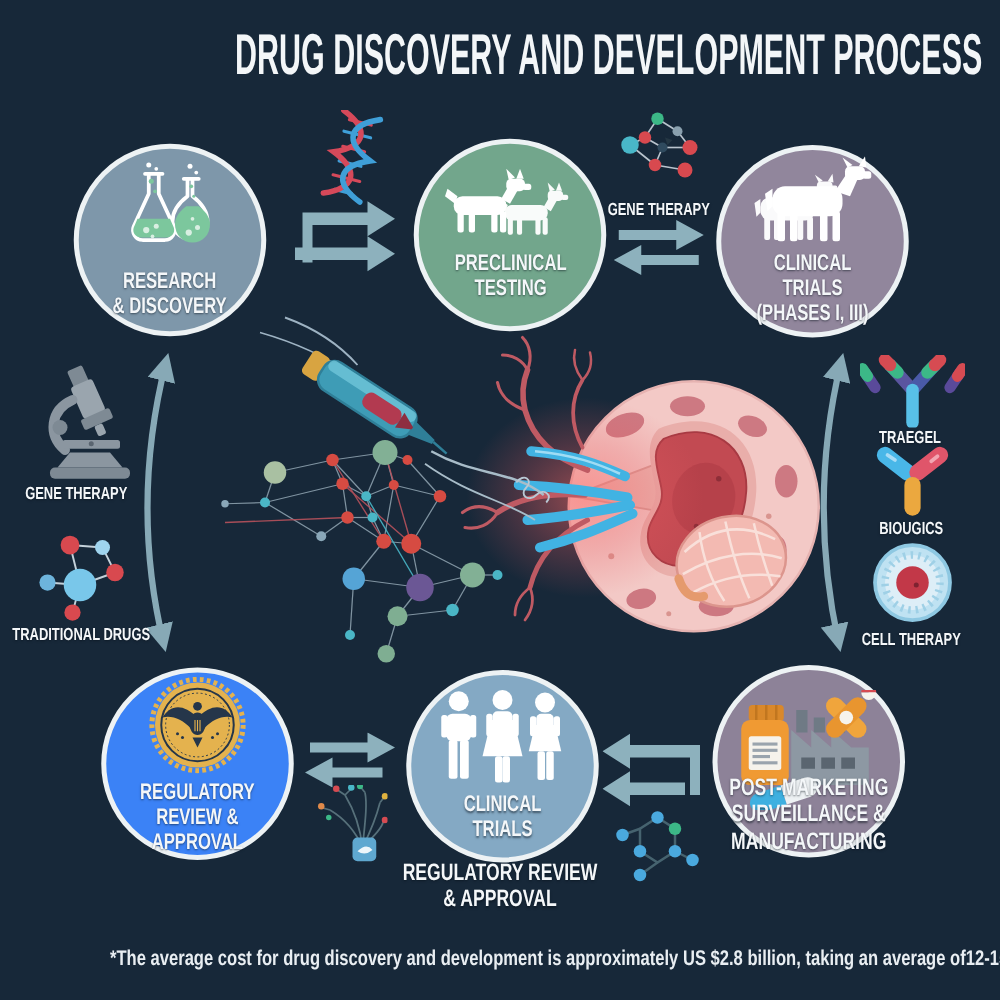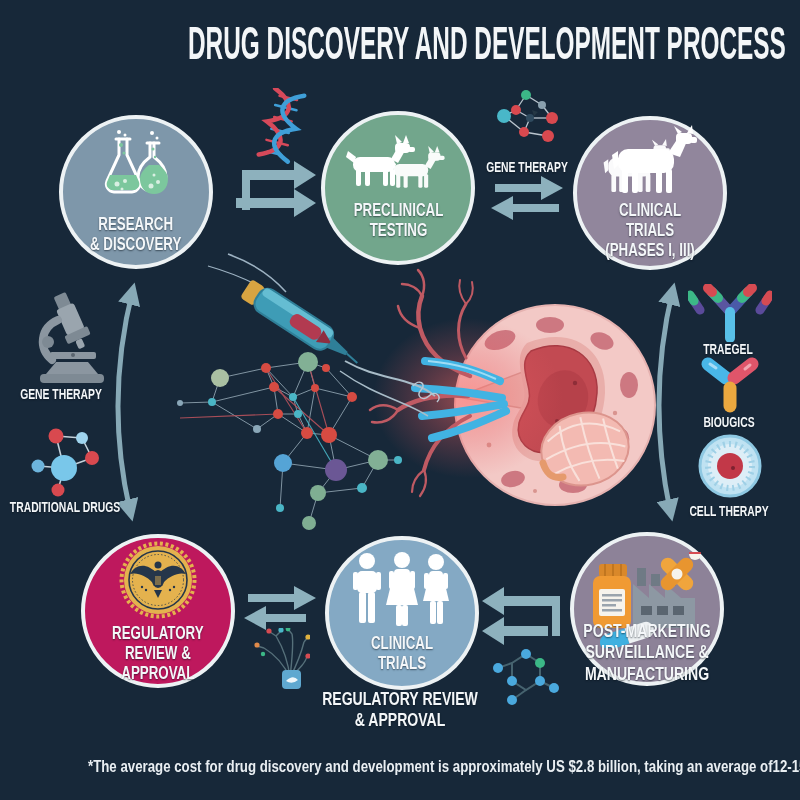--- a/index.html
+++ b/index.html
@@ -225,21 +225,21 @@
         <circle cx="27" cy="16" r="2"></circle>
           <circle cx="30" cy="24" r="1.5"></circle>
         <circle cx="59" cy="20" r="1.5"></circle>
           <circle cx="61" cy="28" r="1.2"></circle>
       </g>
     </svg>
     <div class="lbl cond node-label">RESEARCH
 &amp; DISCOVERY</div>
   </div>
 
-  <div class="node" style="left:321px;top:111px;background:#72a68c">
+  <div class="node" style="left:331px;top:111px;background:#72a68c">
     <svg width="104" height="64" viewBox="0 0 104 64">
       <g fill="#fff" transform="translate(42,11) scale(0.82)" opacity="0.96">
         <polygon points="2,16 10,22 8,28 0,22"></polygon>
         <rect x="7" y="22" width="42" height="15" rx="7"></rect>
         <rect x="10" y="34" width="5" height="17" rx="2"></rect>
           <rect x="19" y="35" width="5" height="16" rx="2"></rect>
         <rect x="37" y="35" width="5" height="16" rx="2"></rect>
           <rect x="44" y="34" width="5" height="17" rx="2"></rect>
         <polygon points="45,24 53,10 60,14 52,28"></polygon>
         <rect x="49" y="8" width="15" height="10" rx="4"></rect>
@@ -291,21 +291,21 @@
         <rect x="84" y="8" width="16" height="11" rx="4"></rect>
         <polygon points="86,9 82,1 90,7"></polygon>
           <polygon points="95,8 100,0 101,9"></polygon>
         <rect x="98" y="12" width="7" height="6" rx="2"></rect>
       </g>
     </svg>
     <div class="lbl cond node-label">CLINICAL TRIALS
 (PHASES I, III)</div>
   </div>
 
-  <div class="node" style="left:81px;top:534px;background:#be185d">
+  <div class="node" style="left:81px;top:534px;background:#3b82f6">
     <svg width="84" height="84" viewBox="0 0 84 84">
       <circle cx="42" cy="42" r="36.5" fill="none" stroke="#e4b24e" stroke-width="4" stroke-dasharray="3 2.6"></circle>
       <circle cx="42" cy="42" r="34" fill="#e4b24e"></circle>
       <circle cx="42" cy="42" r="29" fill="none" stroke="#25364a" stroke-width="1.6"></circle>
       <circle cx="42" cy="42" r="25.5" fill="none" stroke="#25364a" stroke-width="0.8" stroke-dasharray="1.5 2"></circle>
       <g fill="#25364a">
         <circle cx="42" cy="27" r="3.5"></circle>
         <ellipse cx="42" cy="41" rx="6.5" ry="9"></ellipse>
         <path d="M42,36 C 30,24 20,26 14,36 C 22,34 30,38 36,44 Z"></path>
         <path d="M42,36 C 54,24 64,26 70,36 C 62,34 54,38 48,44 Z"></path>

